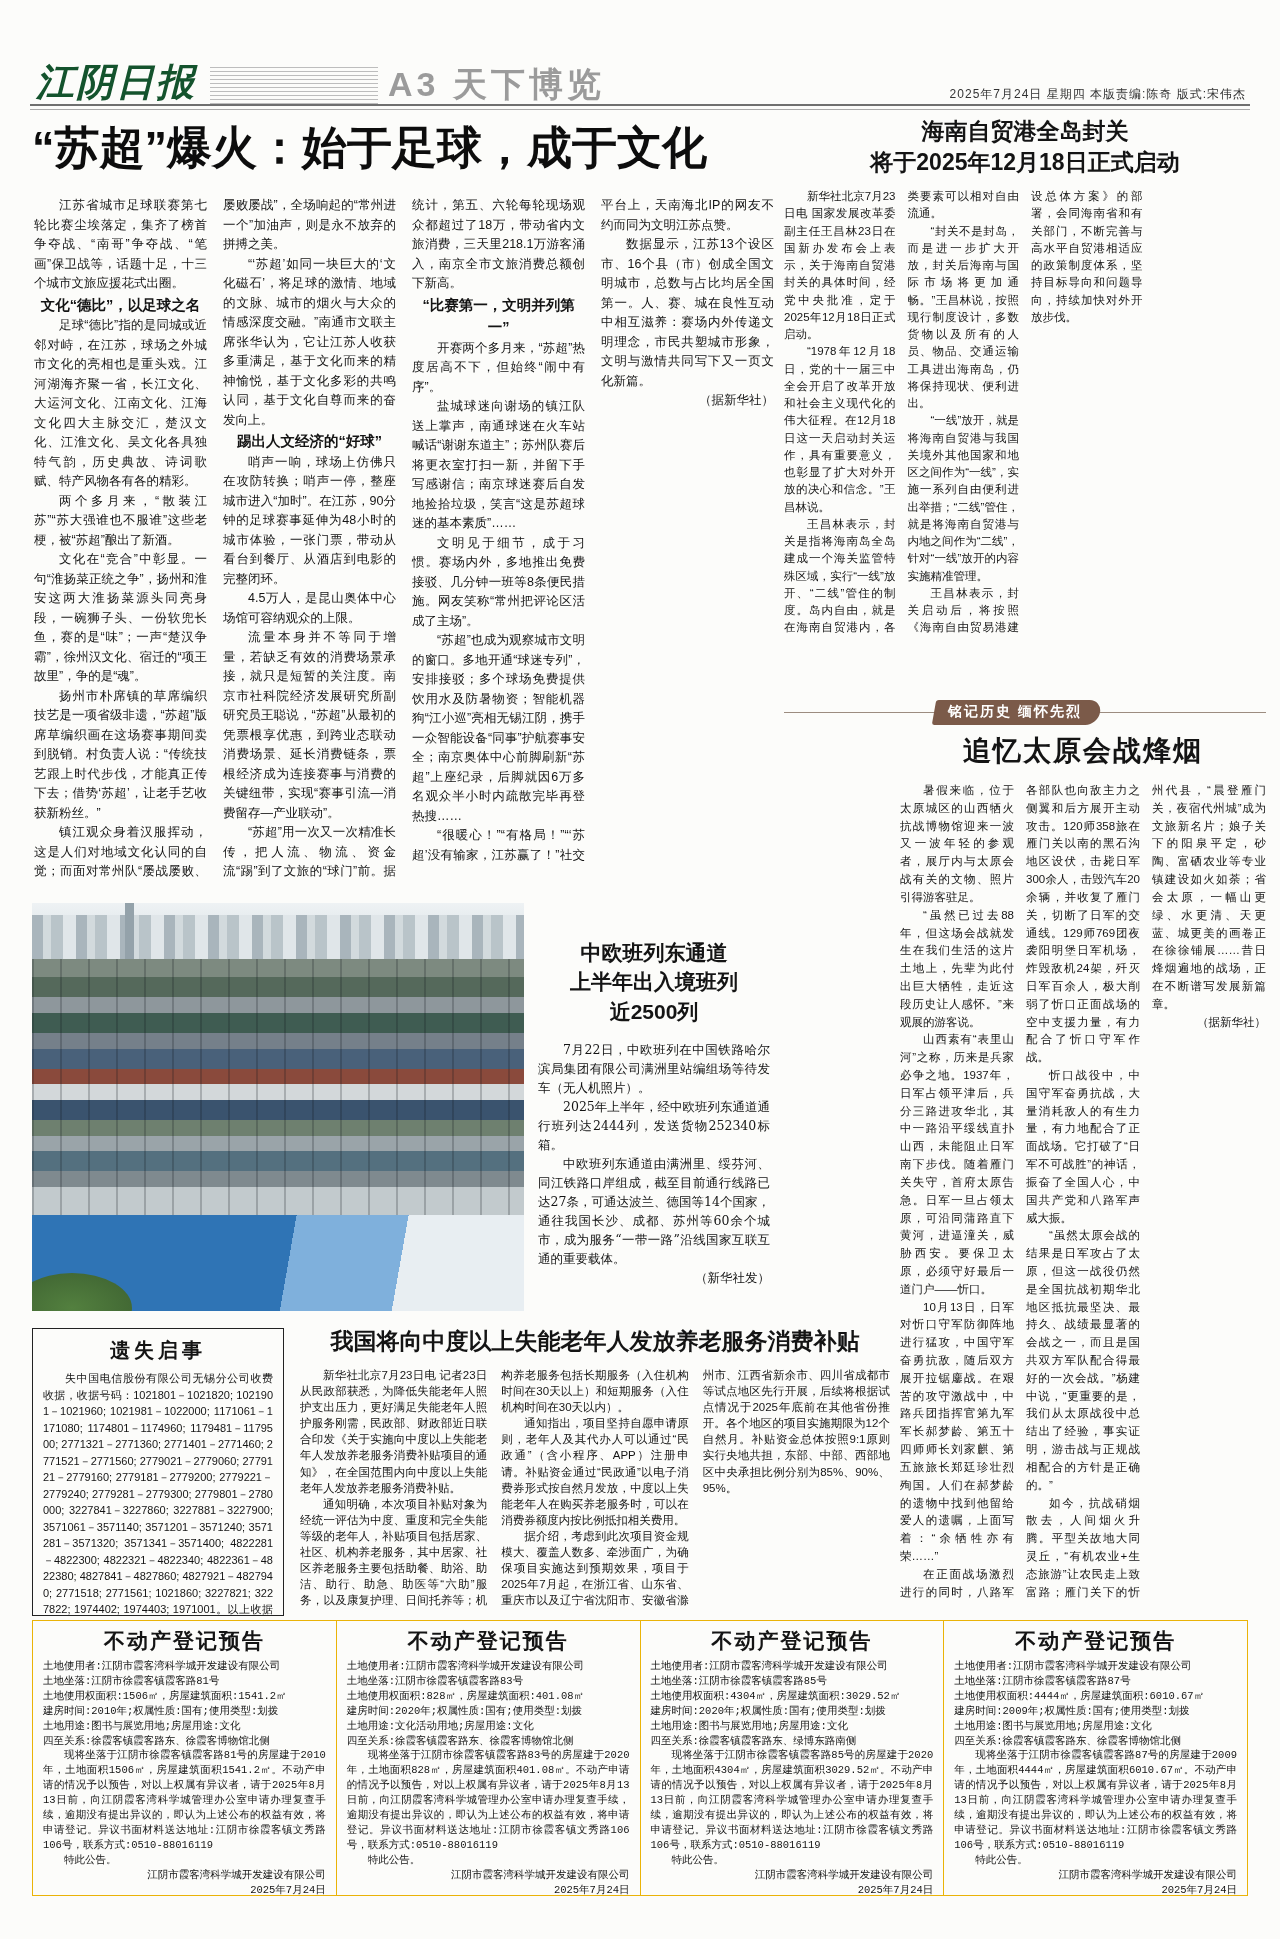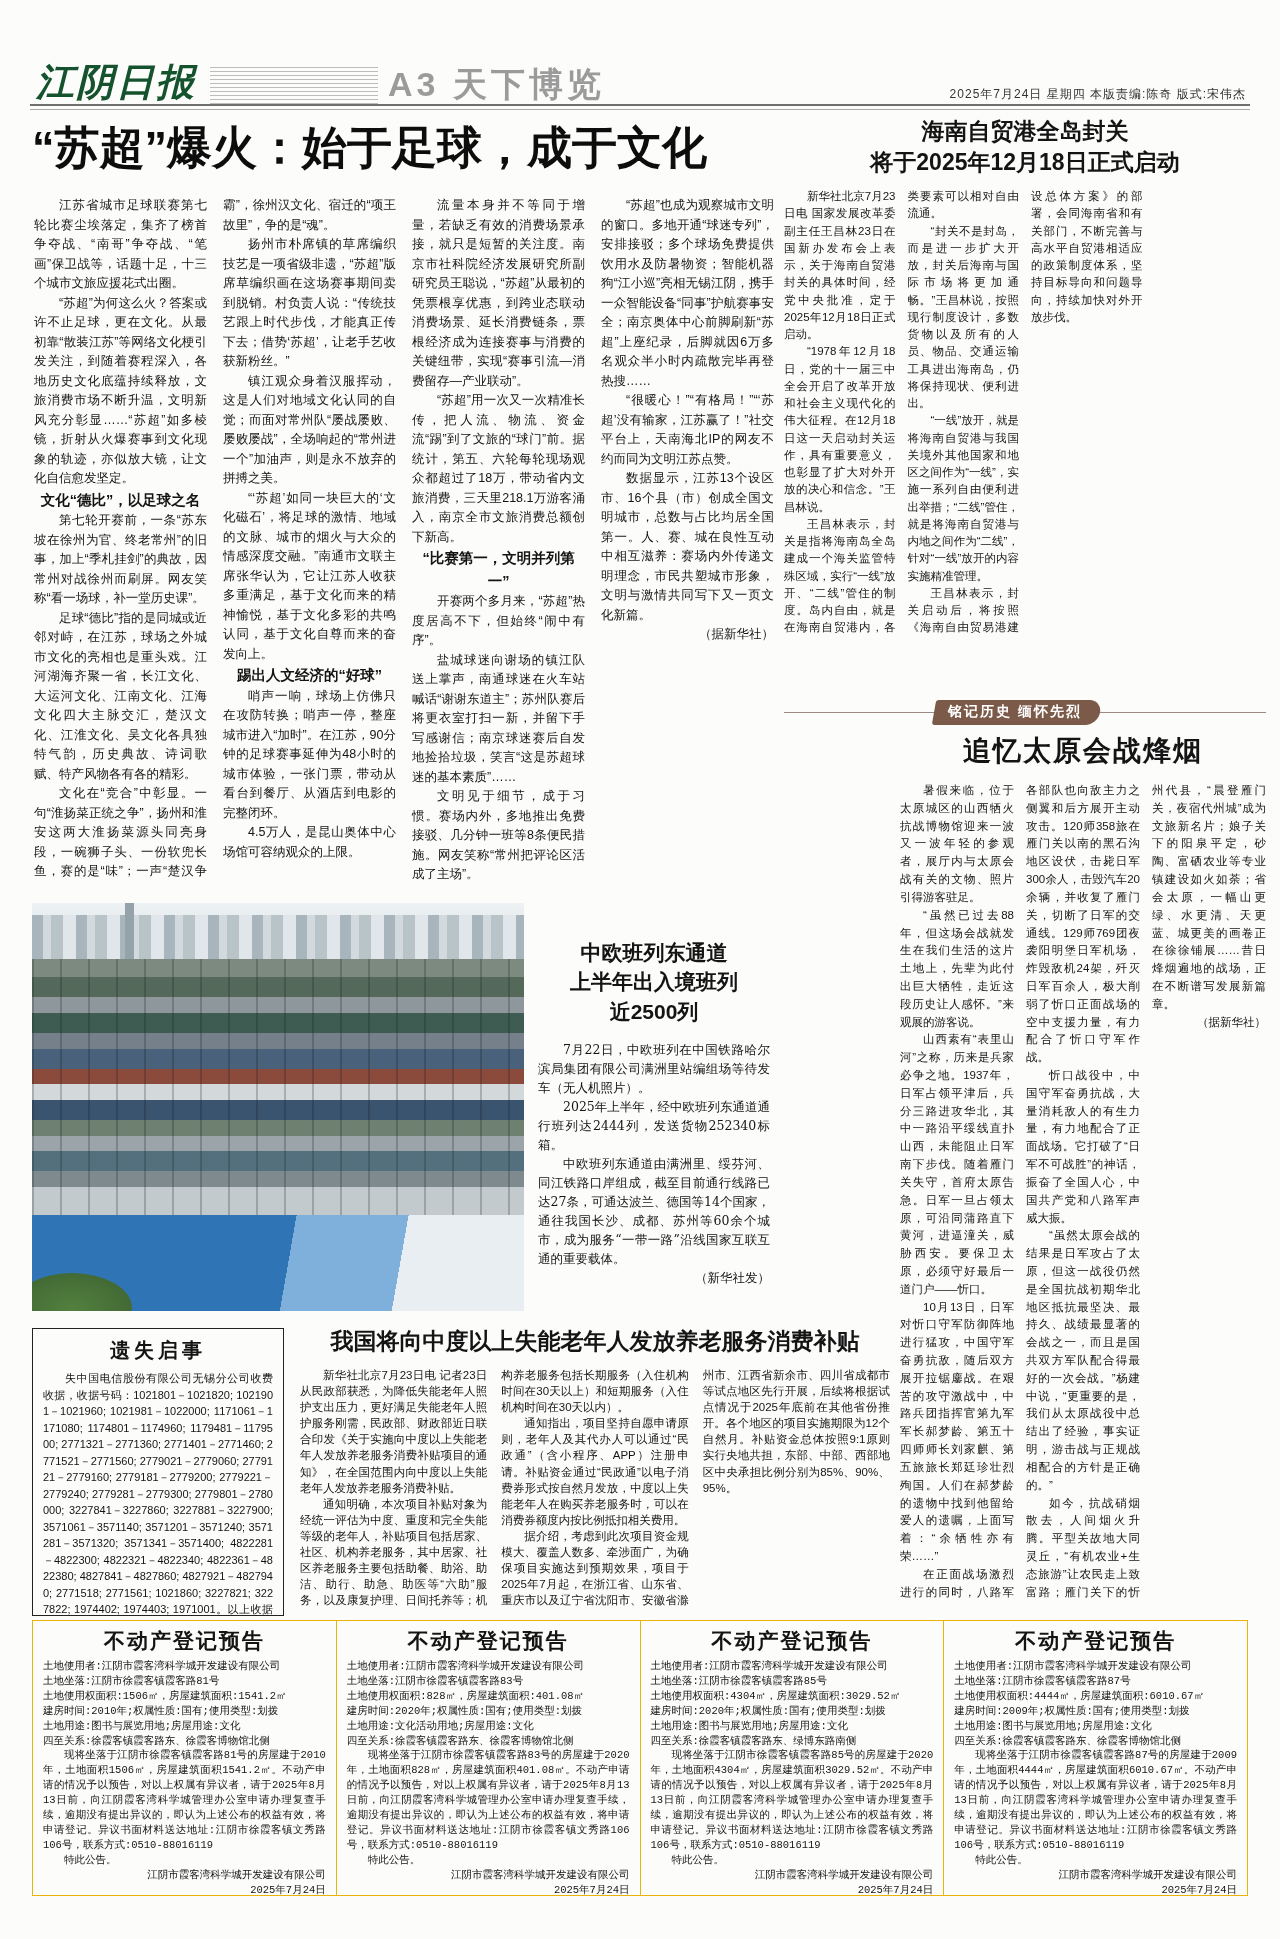--- a/index.html
+++ b/index.html
@@ -94,24 +94,23 @@
   <div class="logo">江阴日报</div>
   <div class="waves"></div>
   <div class="page-id">A3 天下博览</div>
   <div class="dateline">2025年7月24日  星期四    本版责编:陈奇  版式:宋伟杰</div>
   <div class="rule-a"></div>
   <div class="rule-b"></div>
 
   <div class="lead-hl">“苏超”爆火：始于足球，成于文化</div>
   <div class="lead-body">
     <p>江苏省城市足球联赛第七轮比赛尘埃落定，集齐了榜首争夺战、“南哥”争夺战、“笔画”保卫战等，话题十足，十三个城市文旅应援花式出圈。</p>
-    <p>“苏超”为何这么火？答案或许不止足球，更在文化。从最初靠“散装江苏”等网络文化梗引发关注，到随着赛程深入，各地历史文化底蕴持续释放，文旅消费市场不断升温，文明新风充分彰显……“苏超”如多棱镜，折射从火爆赛事到文化现象的轨迹，亦似放大镜，让文化自信愈发坚定。</p>
     <p class="subhead">文化“德比”，以足球之名</p>
-    <p>第七轮开赛前，一条“苏东坡在徐州为官、终老常州”的旧事，加上“季札挂剑”的典故，因常州对战徐州而刷屏。网友笑称“看一场球，补一堂历史课”。</p>
     <p>足球“德比”指的是同城或近邻对峙，在江苏，球场之外城市文化的亮相也是重头戏。江河湖海齐聚一省，长江文化、大运河文化、江南文化、江海文化四大主脉交汇，楚汉文化、江淮文化、吴文化各具独特气韵，历史典故、诗词歌赋、特产风物各有各的精彩。</p>
+    <p>两个多月来，“散装江苏”“苏大强谁也不服谁”这些老梗，被“苏超”酿出了新酒。</p>
     <p>文化在“竞合”中彰显。一句“淮扬菜正统之争”，扬州和淮安这两大淮扬菜源头同亮身段，一碗狮子头、一份软兜长鱼，赛的是“味”；一声“楚汉争霸”，徐州汉文化、宿迁的“项王故里”，争的是“魂”。</p>
     <p>扬州市朴席镇的草席编织技艺是一项省级非遗，“苏超”版席草编织画在这场赛事期间卖到脱销。村负责人说：“传统技艺跟上时代步伐，才能真正传下去；借势‘苏超’，让老手艺收获新粉丝。”</p>
     <p>镇江观众身着汉服挥动，这是人们对地域文化认同的自觉；而面对常州队“屡战屡败、屡败屡战”，全场响起的“常州进一个”加油声，则是永不放弃的拼搏之美。</p>
     <p>“‘苏超’如同一块巨大的‘文化磁石’，将足球的激情、地域的文脉、城市的烟火与大众的情感深度交融。”南通市文联主席张华认为，它让江苏人收获多重满足，基于文化而来的精神愉悦，基于文化多彩的共鸣认同，基于文化自尊而来的奋发向上。</p>
     <p class="subhead">踢出人文经济的“好球”</p>
     <p>哨声一响，球场上仿佛只在攻防转换；哨声一停，整座城市进入“加时”。在江苏，90分钟的足球赛事延伸为48小时的城市体验，一张门票，带动从看台到餐厅、从酒店到电影的完整闭环。</p>
     <p>4.5万人，是昆山奥体中心场馆可容纳观众的上限。</p>
     <p>流量本身并不等同于增量，若缺乏有效的消费场景承接，就只是短暂的关注度。南京市社科院经济发展研究所副研究员王聪说，“苏超”从最初的凭票根享优惠，到跨业态联动消费场景、延长消费链条，票根经济成为连接赛事与消费的关键纽带，实现“赛事引流—消费留存—产业联动”。</p>
     <p>“苏超”用一次又一次精准长传，把人流、物流、资金流“踢”到了文旅的“球门”前。据统计，第五、六轮每轮现场观众都超过了18万，带动省内文旅消费，三天里218.1万游客涌入，南京全市文旅消费总额创下新高。</p>
     <p class="subhead">“比赛第一，文明并列第一”</p>

